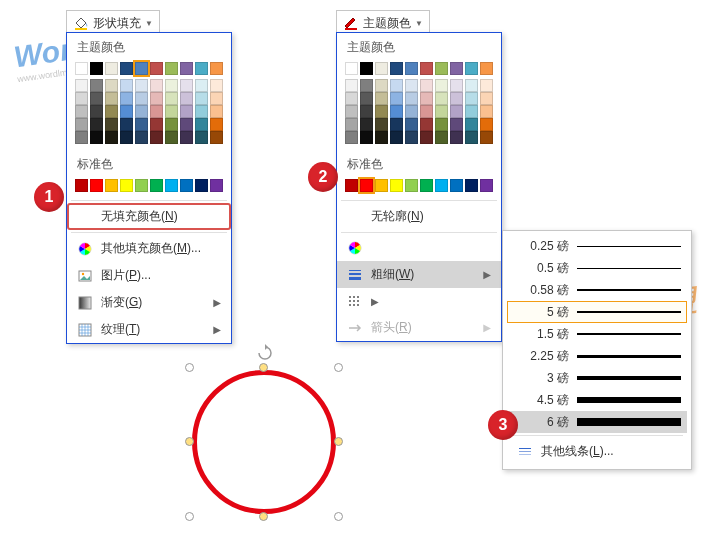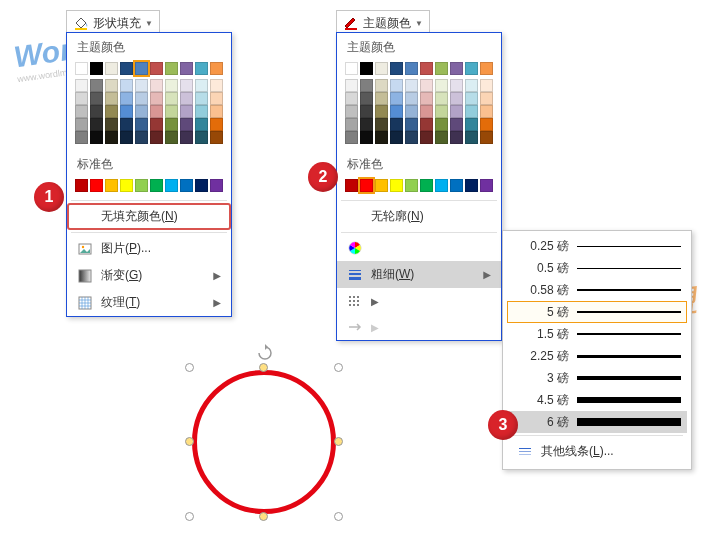--- a/index.html
+++ b/index.html
@@ -335,20 +335,34 @@
   </div>
   <div class="menu-sep"></div>
   <div class="menu-item highlighted">
     <span class="mi-icon"></span>
     <span class="mi-label"><span>无填充颜色(<span class="underline-key">N</span>)</span></span>
   </div>
   <div class="menu-sep"></div>
   <div class="menu-item">
     <span class="mi-icon">
       <svg width="14" height="14" viewBox="0 0 14 14">
+          <circle cx="7" cy="7" r="6" fill="none" stroke="#ccc"></circle>
+          <path d="M7 7 L7 1 A6 6 0 0 1 12 4 Z" fill="#f00"></path>
+          <path d="M7 7 L12 4 A6 6 0 0 1 12 10 Z" fill="#ff0"></path>
+          <path d="M7 7 L12 10 A6 6 0 0 1 7 13 Z" fill="#0f0"></path>
+          <path d="M7 7 L7 13 A6 6 0 0 1 2 10 Z" fill="#0ff"></path>
+          <path d="M7 7 L2 10 A6 6 0 0 1 2 4 Z" fill="#00f"></path>
+          <path d="M7 7 L2 4 A6 6 0 0 1 7 1 Z" fill="#f0f"></path>
+        </svg>
+    </span>
+    <span class="mi-label"><span>其他填充颜色(<span class="underline-key">M</span>)...</span></span>
+  </div>
+  <div class="menu-item">
+    <span class="mi-icon">
+      <svg width="14" height="14" viewBox="0 0 14 14">
           <rect x="1" y="2" width="12" height="10" fill="#fff" stroke="#888"></rect>
           <circle cx="5" cy="5" r="1.2" fill="#f90"></circle>
           <path d="M2 11 L6 7 L9 10 L12 7 L12 11 Z" fill="#5a9"></path>
         </svg>
     </span>
     <span class="mi-label"><span>图片(<span class="underline-key">P</span>)...</span></span>
   </div>
   <div class="menu-item">
     <span class="mi-icon">
       <svg width="14" height="14" viewBox="0 0 14 14">
@@ -504,20 +518,21 @@
         </svg>
     </span>
     <span class="mi-arrow">▶</span>
   </div>
   <div class="menu-item disabled">
     <span class="mi-icon">
       <svg width="14" height="14" viewBox="0 0 14 14">
           <path d="M1 7 H11 M9 4 L12 7 L9 10" fill="none" stroke="#bbb" stroke-width="1.5"></path>
         </svg>
     </span>
+    <span class="mi-label"><span>箭头(<span class="underline-key">R</span>)</span></span>
     <span class="mi-arrow">▶</span>
   </div>
 </div>
 
 <div class="weight-panel" id="weight-panel">
     <div class="weight-row">
       <div class="weight-label">0.25 磅</div>
       <div class="weight-line" style="height: 0.5px;"></div>
     </div>
     <div class="weight-row">

